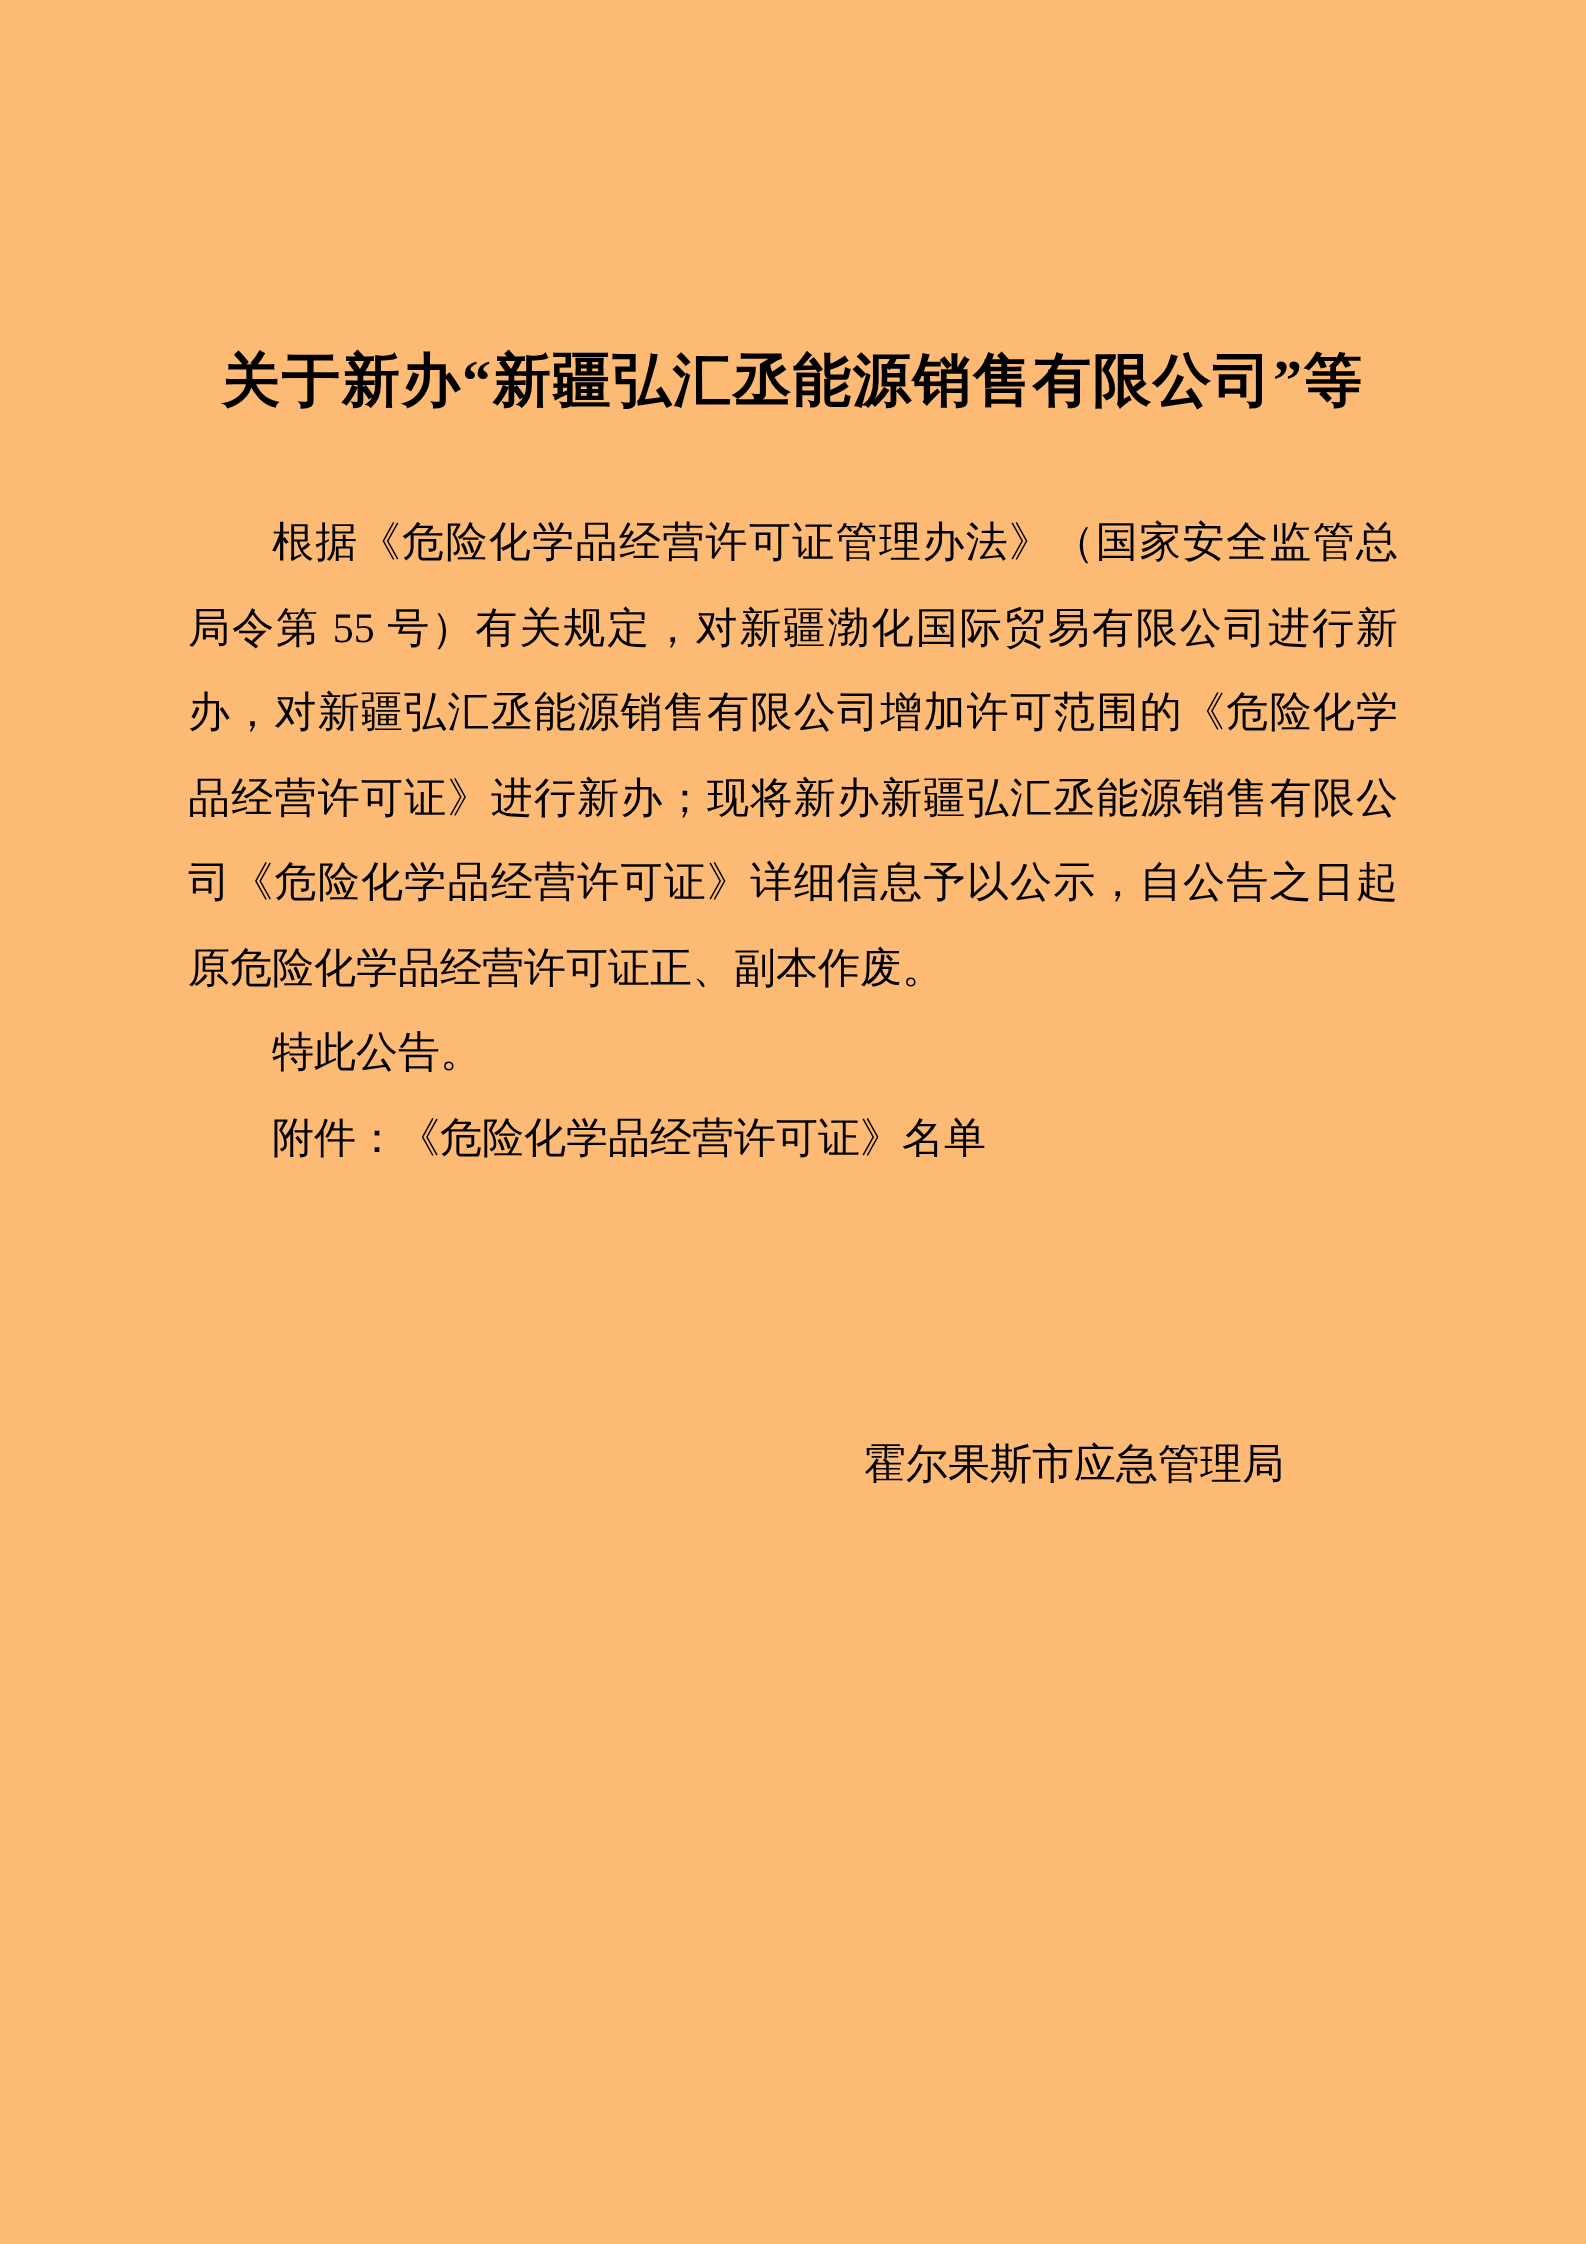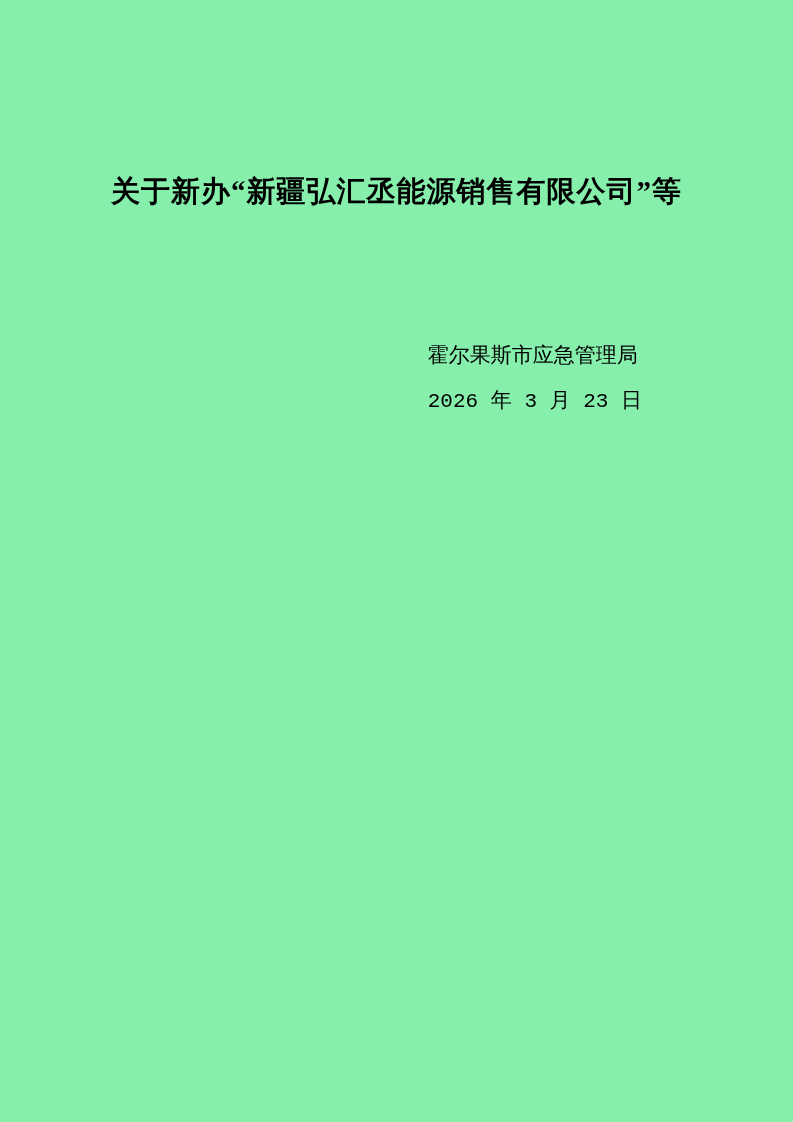--- a/index.html
+++ b/index.html
@@ -6,21 +6,21 @@
     margin: 0;
     padding: 0;
     background: #ffffff;
   }
   .page {
     position: relative;
     width: 793px;
     height: 1122px;
     box-sizing: border-box;
     padding: 0 94px;
-    background: #86efac;
+    background: #fdba74;
     color: #000000;
     font-family: "Liberation Serif", "DejaVu Serif", serif;
     overflow: hidden;
   }
   .doc-title {
     margin: 0;
     padding-top: 168px;
     font-size: 29px;
     font-weight: bold;
     line-height: 46px;
@@ -49,37 +49,45 @@
     text-indent: 42px;
   }
   .attachment {
     margin-top: 33px;
   }
   .signature {
     margin-top: 120px;
     margin-left: auto;
     margin-right: 57px;
     width: max-content;
-    text-align: left;
+    text-align: center;
     font-size: 21px;
     line-height: 45px;
-    font-family: Liberation Mono, monospace;
   }
   .signature p {
     margin: 0;
   }
 </style>
 </head>
 <body>
 
 <div class="page">
 
   <h1 class="doc-title">
     <span class="title-line">关于新办“新疆弘汇丞能源销售有限公司”等</span>
   </h1>
 
+  <div class="doc-body">
+    <p class="line indent justify">根据《危险化学品经营许可证管理办法》（国家安全监管总</p>
+    <p class="line justify">局令第 55 号）有关规定，对新疆渤化国际贸易有限公司进行新</p>
+    <p class="line justify">办，对新疆弘汇丞能源销售有限公司增加许可范围的《危险化学</p>
+    <p class="line justify">品经营许可证》进行新办；现将新办新疆弘汇丞能源销售有限公</p>
+    <p class="line justify">司《危险化学品经营许可证》详细信息予以公示，自公告之日起</p>
+    <p class="line">原危险化学品经营许可证正、副本作废。</p>
+    <p class="line indent">特此公告。</p>
+    <p class="line indent attachment">附件：《危险化学品经营许可证》名单</p>
+  </div>
 
   <div class="signature">
     <p>霍尔果斯市应急管理局</p>
-    <p>2026 年 3 月 23 日</p>
   </div>
 
 </div>
 
 </body></html>

